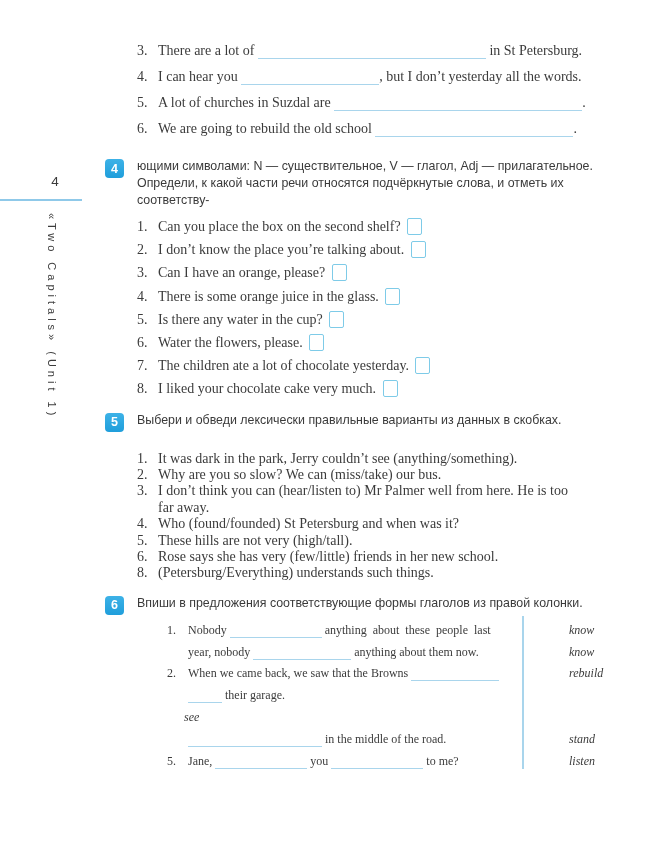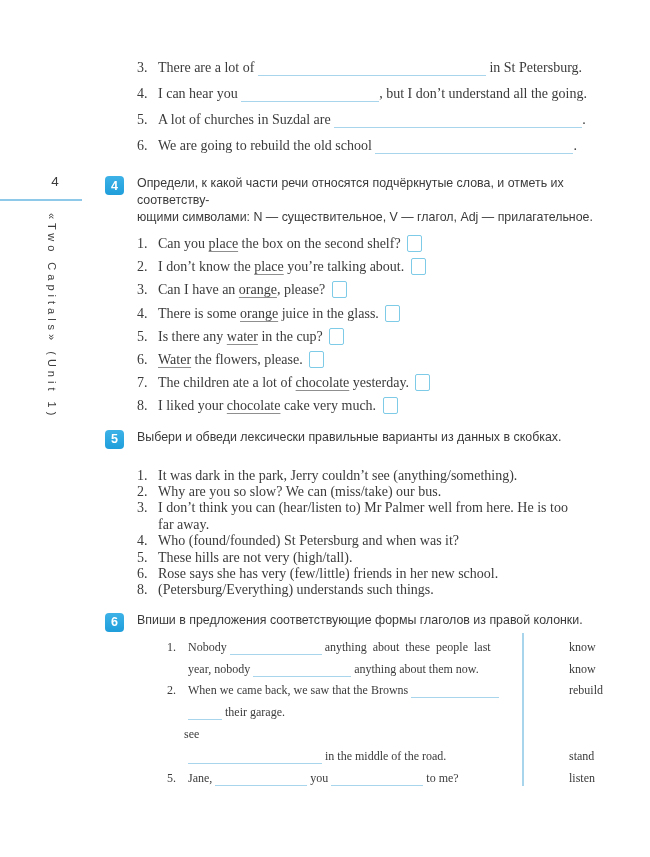--- a/index.html
+++ b/index.html
@@ -23,21 +23,21 @@
     background:#8fc9e9;
   }
   .side-label {
     position:absolute; top:213px; left:46px;
     writing-mode:vertical-rl;
     font-family:"Liberation Sans", sans-serif;
     font-size:11px; letter-spacing:4px; color:#3c3c3c;
   }
 
   
-  .main { position:absolute; left:105px; top:55px; width:530px; }
+  .main { position:absolute; left:105px; top:38px; width:530px; }
 
   .intro-list { margin-left:32px; }
   .intro-row { font-size:14px; line-height:26px; white-space:pre; }
 
   .ex { display:flex; align-items:flex-start; }
   .ex4 { margin-top:16px; }
   .ex5 { margin-top:11px; }
   .ex6 { margin-top:13px; }
 
   .badge {
@@ -55,41 +55,40 @@
     font-family:"Liberation Sans", sans-serif;
     font-size:12.4px; line-height:17px; color:#3a3a3a;
   }
 
   .num { display:inline-block; width:21px; }
 
   
   .ex4-list { margin-top:6px; }
   .row4 { font-size:14px; line-height:23.2px; white-space:pre; }
   .uword {
-    text-decoration:underline;
     text-decoration-color:#8f8f8f;
     text-decoration-thickness:1px;
     text-underline-offset:3px;
   }
   .checkbox {
     display:inline-block; width:15px; height:17px;
     border:1.4px solid #7ecbe8; border-radius:2px;
     background:#fff; vertical-align:-4px; margin-left:3px;
   }
 
   
   .ex5-list { margin-top:22px; }
   .row5 { font-size:14px; line-height:16.4px; white-space:pre; }
   .cont { padding-left:21px; }
 
   
   .ex6-list { margin-top:8px; position:relative; }
   .row6 { display:flex; font-size:12px; line-height:21.8px;margin-left:30px; }
   .sent { flex:none; width:385px; white-space:pre; }
-  .verb { padding-left:17px; white-space:pre; }
+  .verb { padding-left:17px; white-space:pre;font-style:italic; }
   .vdivider {
     position:absolute; left:385px; top:-4px; bottom:3px; width:2px;
     background:#a9d5ec;
   }
 
   .blank {
     display:inline-block; height:12px;
     border-bottom:1.8px solid #a9d5ec;
     vertical-align:-4px;
   }
@@ -98,31 +97,31 @@
 <body>
 
 <div class="page-num">4</div>
 <div class="side-rule"></div>
 <div class="side-label">«Two Capitals» (Unit 1)</div>
 
 <div class="main">
 
   <div class="intro-list" id="intro-list">
       <div class="intro-row"><span class="num">3.</span><span>There are a lot of </span><span class="blank" style="width: 228px;"></span><span> in St Petersburg.</span></div>
-      <div class="intro-row"><span class="num">4.</span><span>I can hear you </span><span class="blank" style="width: 138px;"></span><span>, but I don’t understand all the going.</span></div>
+      <div class="intro-row"><span class="num">4.</span><span>I can hear you </span><span class="blank" style="width: 138px;"></span><span>, but I don’t yesterday all the words.</span></div>
       <div class="intro-row"><span class="num">5.</span><span>A lot of churches in Suzdal are </span><span class="blank" style="width: 248px;"></span><span>.</span></div>
       <div class="intro-row"><span class="num">6.</span><span>We are going to rebuild the old school </span><span class="blank" style="width: 198px;"></span><span>.</span></div>
     </div>
 
   <div class="ex ex4">
     <div class="badge">4</div>
     <div class="ex-content">
       <div class="instr" id="ex4-instr">
+          <div>ющими символами: N — существительное, V — глагол, Adj — прилагательное.</div>
           <div>Определи, к какой части речи относятся подчёркнутые слова, и отметь их соответству-</div>
-          <div>ющими символами: N — существительное, V — глагол, Adj — прилагательное.</div>
         </div>
       <div class="ex4-list" id="ex4-list">
           <div class="row4"><span class="num">1.</span><span>Can you </span><span class="uword">place</span><span> the box on the second shelf? </span><span class="checkbox"></span></div>
           <div class="row4"><span class="num">2.</span><span>I don’t know the </span><span class="uword">place</span><span> you’re talking about. </span><span class="checkbox"></span></div>
           <div class="row4"><span class="num">3.</span><span>Can I have an </span><span class="uword">orange</span><span>, please? </span><span class="checkbox"></span></div>
           <div class="row4"><span class="num">4.</span><span>There is some </span><span class="uword">orange</span><span> juice in the glass. </span><span class="checkbox"></span></div>
           <div class="row4"><span class="num">5.</span><span>Is there any </span><span class="uword">water</span><span> in the cup? </span><span class="checkbox"></span></div>
           <div class="row4"><span class="num">6.</span><span class="uword">Water</span><span> the flowers, please. </span><span class="checkbox"></span></div>
           <div class="row4"><span class="num">7.</span><span>The children ate a lot of </span><span class="uword">chocolate</span><span> yesterday. </span><span class="checkbox"></span></div>
           <div class="row4"><span class="num">8.</span><span>I liked your </span><span class="uword">chocolate</span><span> cake very much. </span><span class="checkbox"></span></div>

